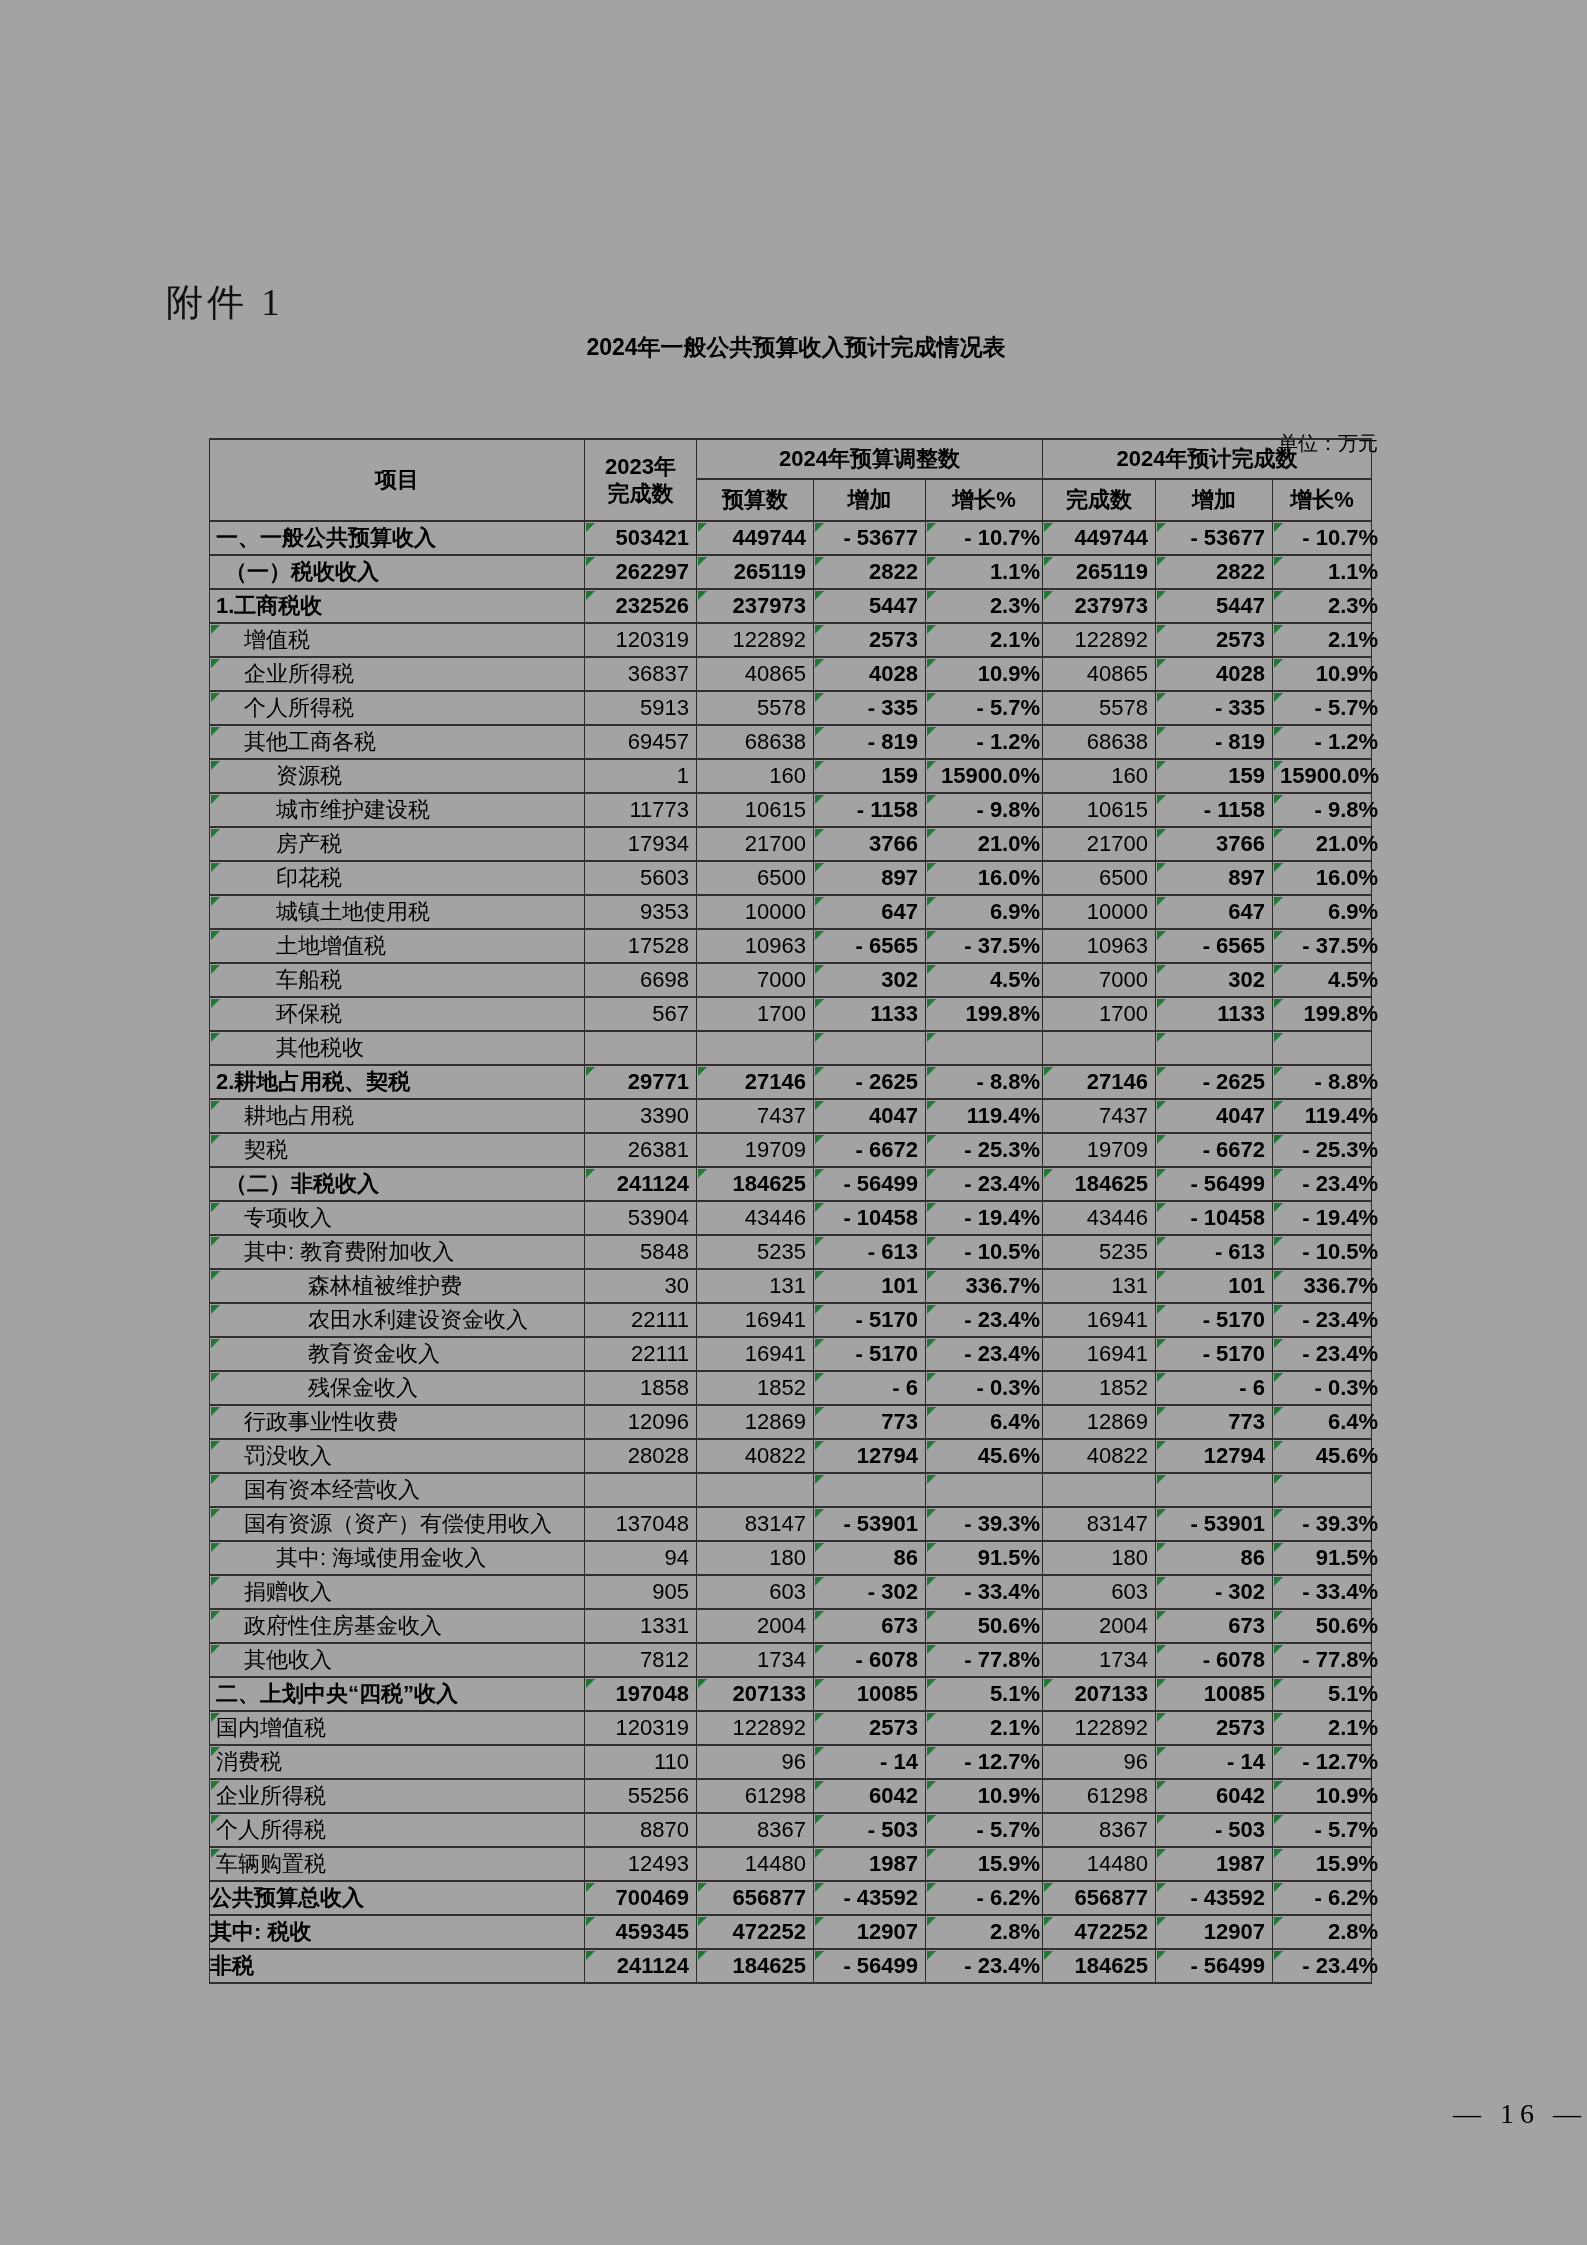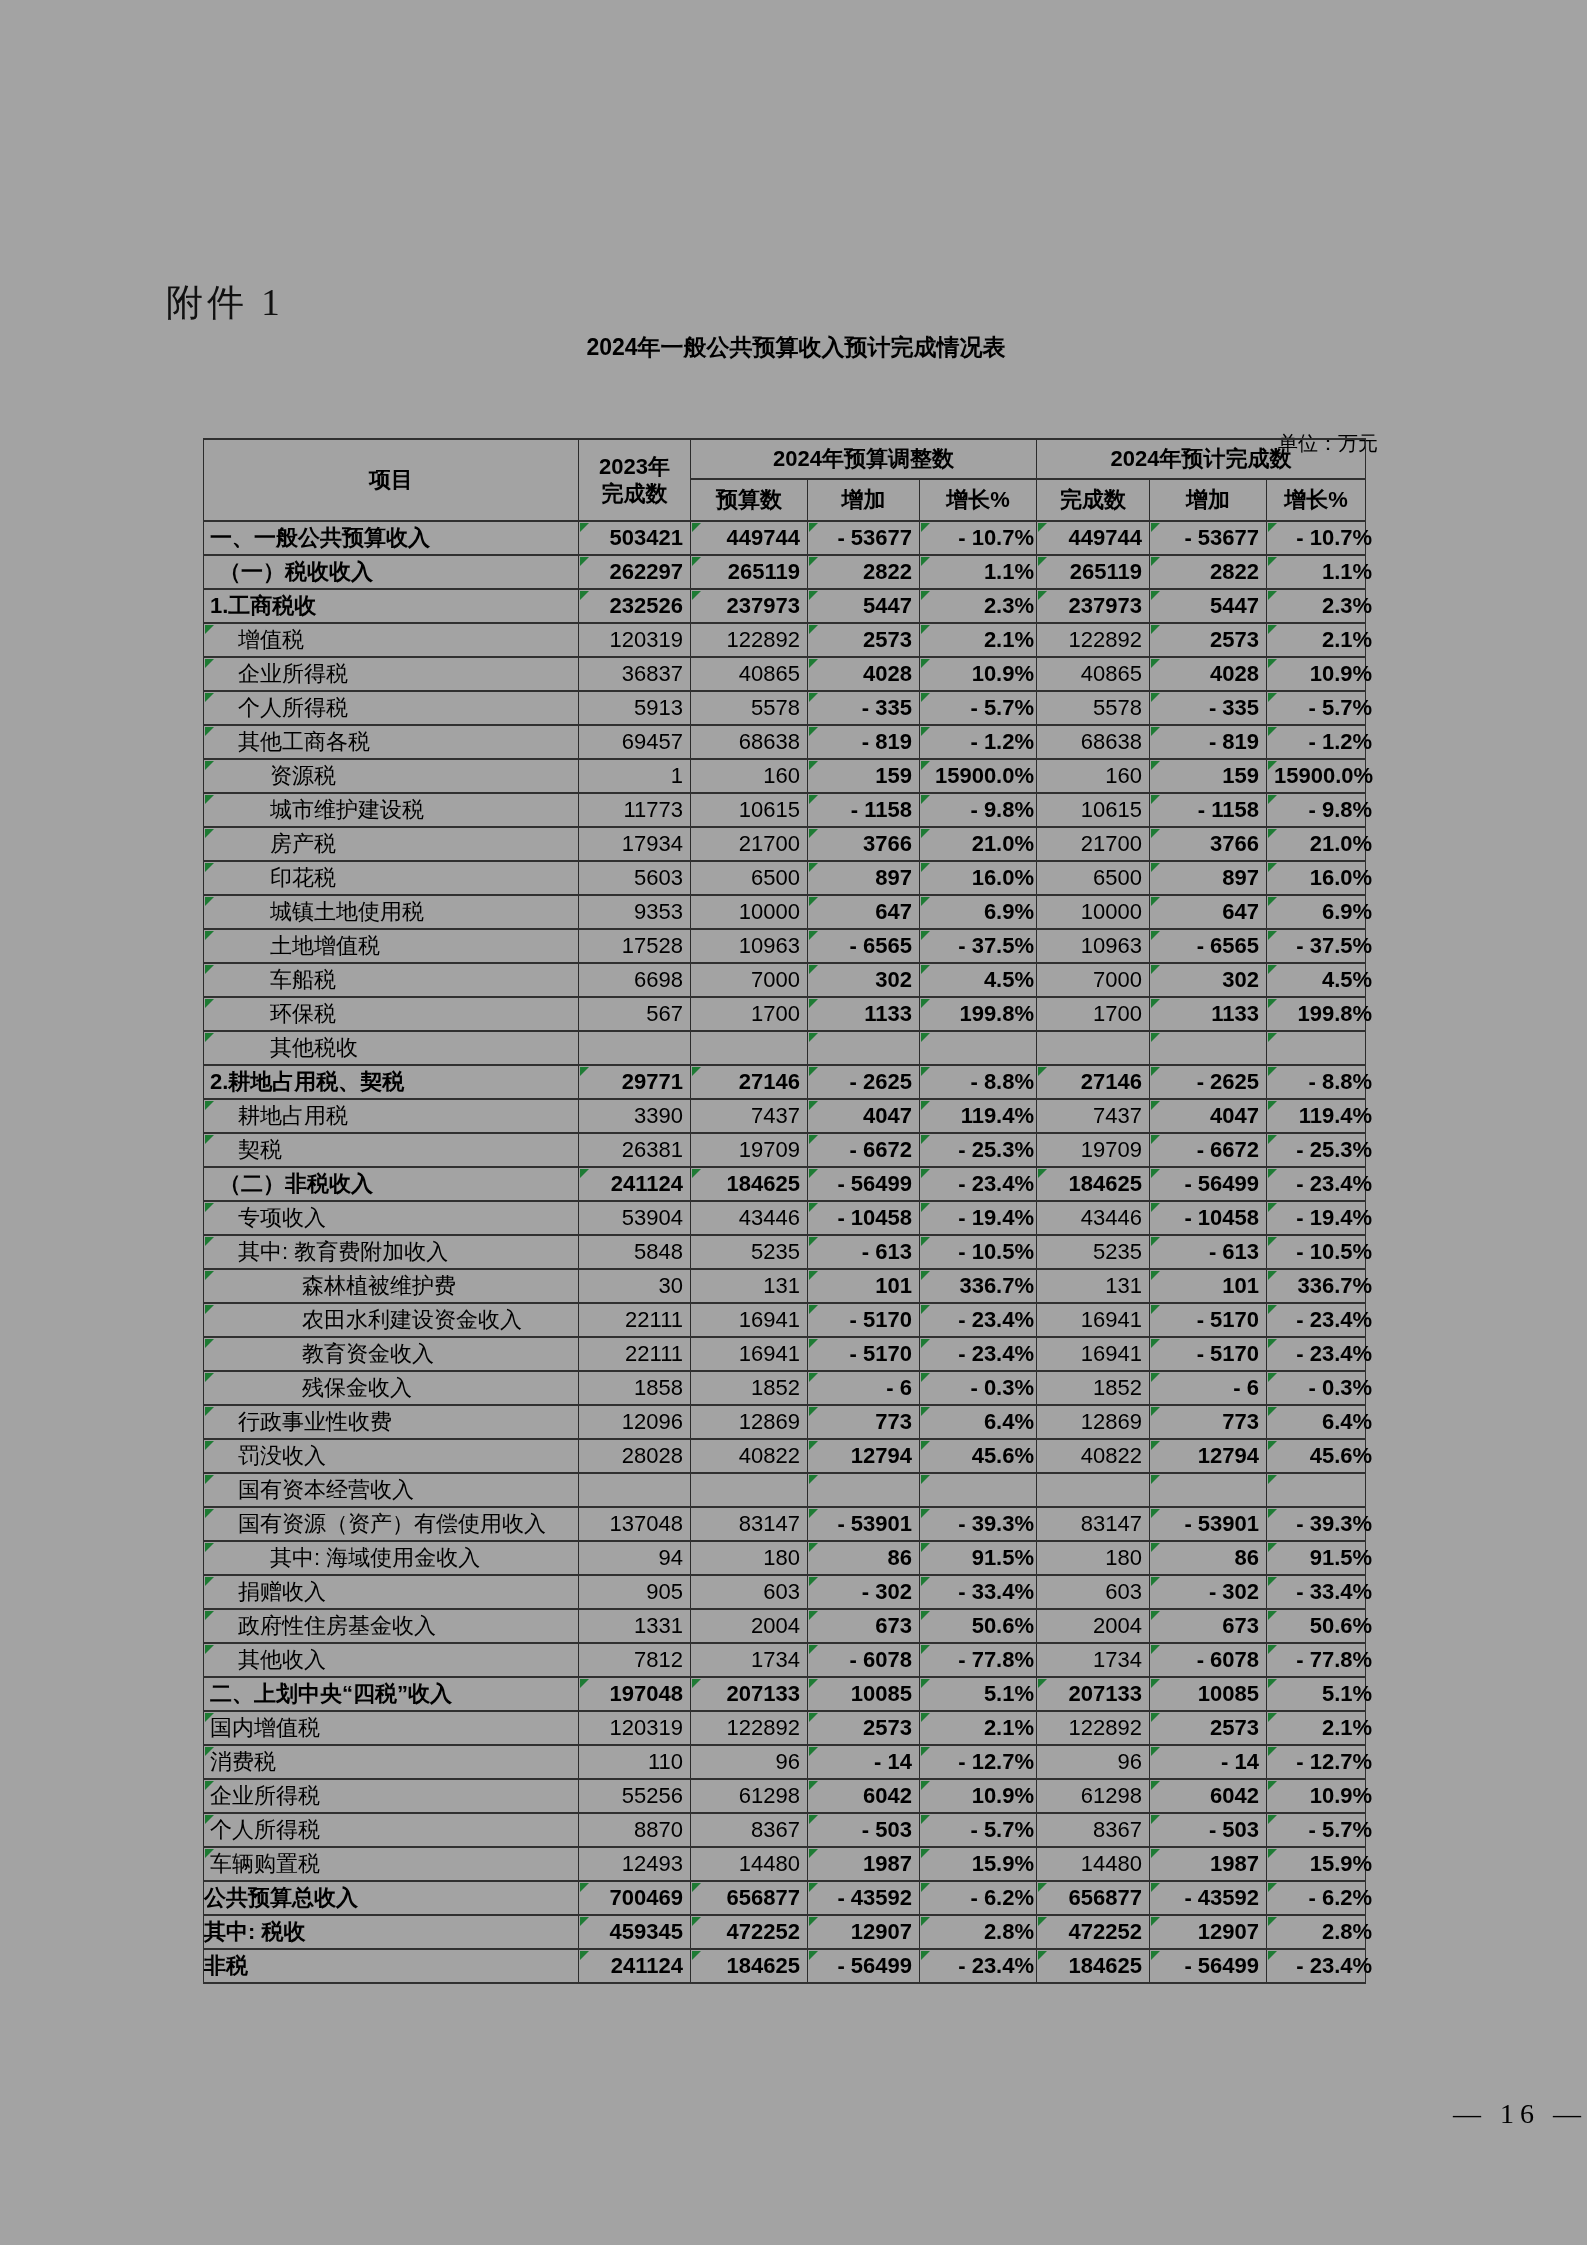--- a/index.html
+++ b/index.html
@@ -16,21 +16,21 @@
   }
   .title {
     position:absolute; left:215px; top:332px; width:1162px;
     text-align:center; font-size:23px; font-weight:700; color:#000;
   }
   .unit {
     position:absolute; left:216px; top:402px; width:1162px;
     text-align:right; font-size:20px;margin-top:28px;
   }
   table.dtable {
-    position:absolute; left:203px; top:438px; width:1162px;
+    position:absolute; left:209px; top:438px; width:1162px;
     border-collapse:collapse; table-layout:fixed;
     font-size:22px;
   }
   .dtable th, .dtable td {
     border-left:1px solid #2c2c2c; border-right:1px solid #2c2c2c;
     border-top:2px solid #303030; border-bottom:2px solid #303030;
     position:relative; padding:0; overflow:visible;
   }
   .dtable th {
     font-weight:700; text-align:center; vertical-align:middle;

